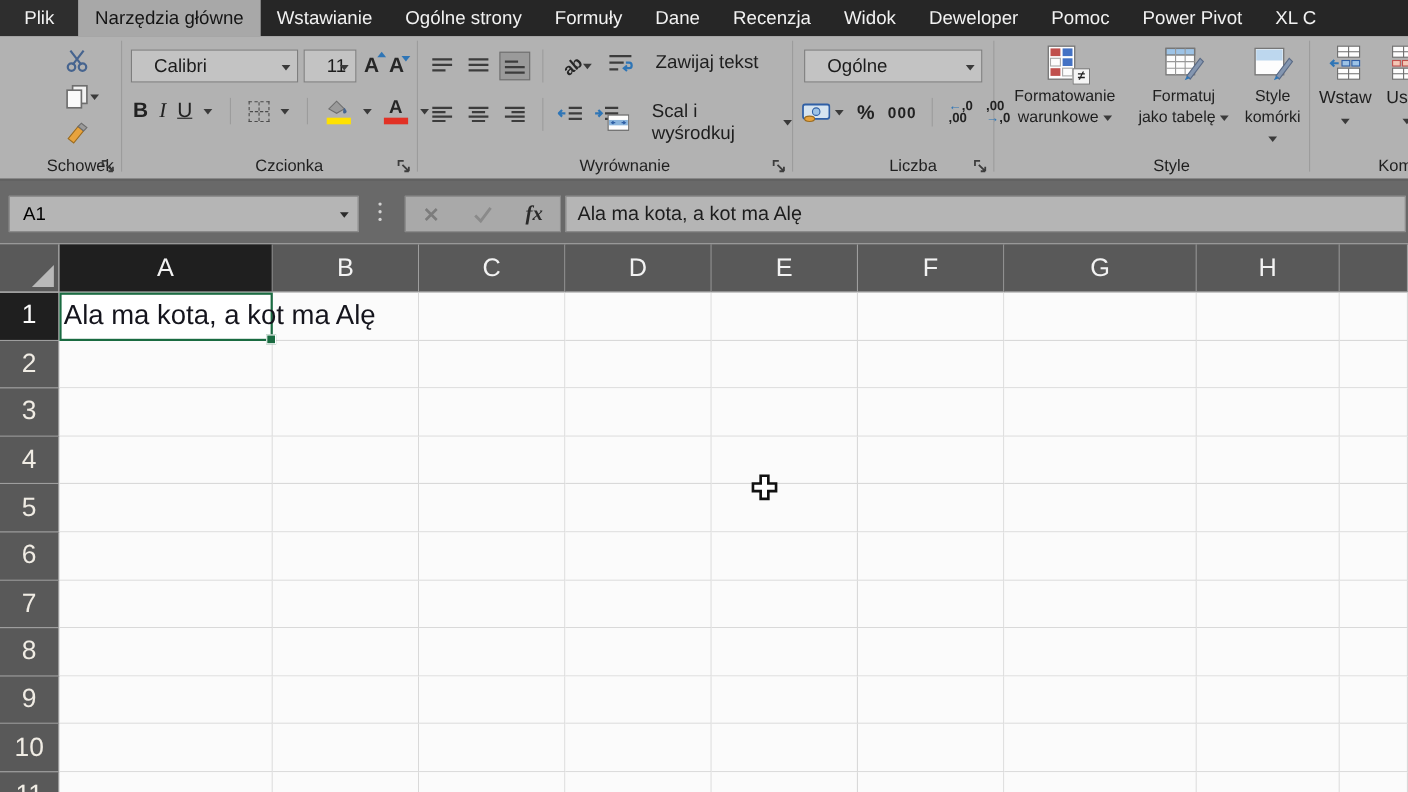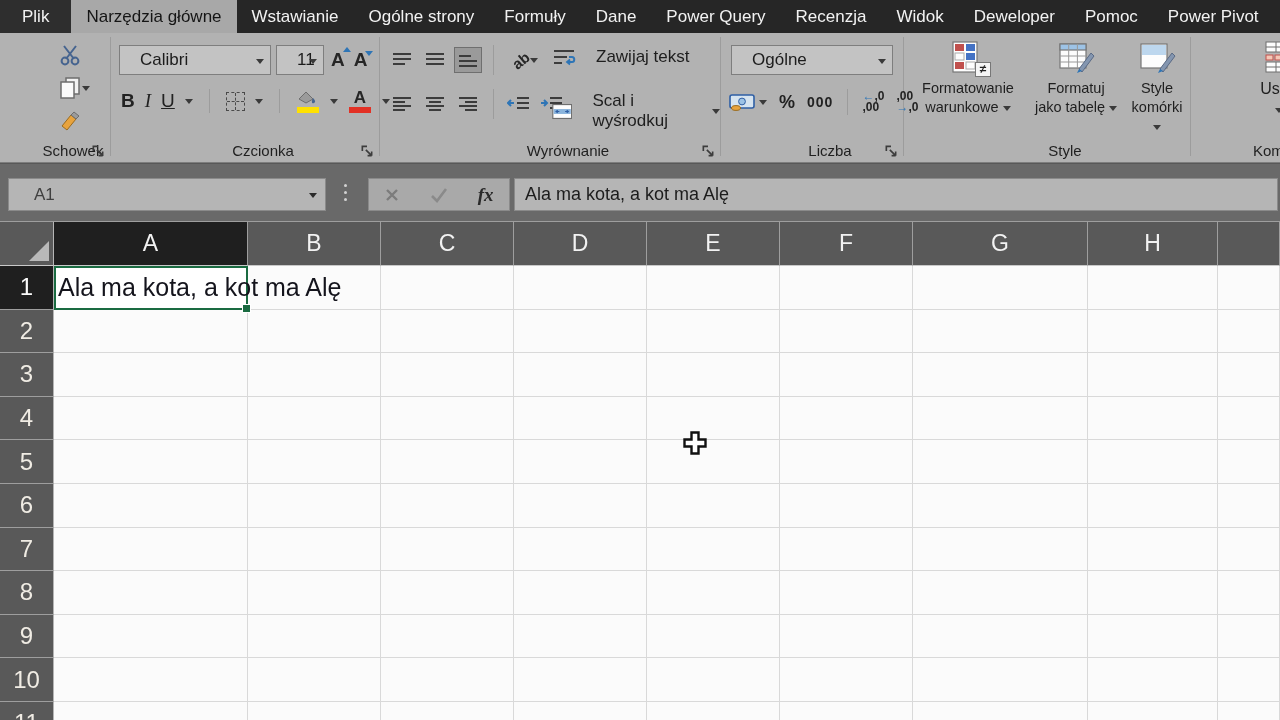--- a/index.html
+++ b/index.html
@@ -89,21 +89,21 @@
   
   .g-cells { width:140px; }
   .cellbtn { position:absolute; top:8px; width:52px; text-align:center; font-size:16px; color:#1f1f1f; cursor:pointer; }
   .cellbtn .ic { display:block; margin:0 auto 3px auto; }
   .cellbtn .caret { margin-top:6px; }
 
   
   .fbar { position:absolute; left:0; top:163px; width:1280px; height:59px; background:#696969;
     border-top:1px solid #585858; border-bottom:1px solid #9e9e9e; }
   .namebox { position:absolute; left:8px; top:14px; width:318px; height:33px; background:#b5b5b5;
-    border:1px solid #8a8a8a; font-size:17px; color:#404040; display:flex; align-items:center; padding-left:25px; cursor:text; }
+    border:1px solid #8a8a8a; font-size:17px; color:#000000; display:flex; align-items:center; padding-left:12px; cursor:text; }
   .namebox .caret { position:absolute; right:8px; top:14px; border-top-color:#2a2a2a; }
   .nb-dots { position:absolute; left:344px; top:20px; display:flex; flex-direction:column; gap:4px; cursor:col-resize; }
   .nb-dots i { width:3px; height:3px; background:#d2d2d2; border-radius:50%; }
   .fx-panel { position:absolute; left:368px; top:14px; width:142px; height:33px; background:#a9a9a9;
     border:1px solid #8a8a8a; display:flex; align-items:center; justify-content:space-around; }
   .fx-btn { width:34px; height:28px; display:flex; align-items:center; justify-content:center; cursor:pointer; }
   .fx-txt { font-family:"Liberation Serif", serif; font-style:italic; font-weight:bold; font-size:19px; color:#2a2a2a; }
   .f-field { position:absolute; left:514px; top:14px; width:764px; height:33px; background:#b5b5b5;
     border:1px solid #8a8a8a; font-size:18px; color:#1c1c1c; display:flex; align-items:center; padding-left:10px; cursor:text; }
 
@@ -134,21 +134,20 @@
 
 <div id="app">
 
   <div class="tabbar">
     <span class="tab file">Plik</span>
     <span class="tab active">Narzędzia główne</span>
     <span class="tab">Wstawianie</span>
     <span class="tab">Ogólne strony</span>
     <span class="tab">Formuły</span>
     <span class="tab">Dane</span>
-    <span class="tab">Power Query</span>
     <span class="tab">Recenzja</span>
     <span class="tab">Widok</span>
     <span class="tab">Deweloper</span>
     <span class="tab">Pomoc</span>
     <span class="tab">Power Pivot</span>
     <span class="tab">XL C</span>
   </div>
 
   <div class="ribbon">
 
@@ -401,20 +400,34 @@
         <span>Style</span><br>
         <span>komórki</span>
         <span class="caret"></span>
       </div>
       <div class="glabel">Style</div>
     </div>
 
     <div class="gsep"></div>
 
     <div class="rgroup g-cells">
+      <div class="cellbtn" style="left:6px;">
+        <span class="ic">
+          <svg width="30" height="32" viewBox="0 0 30 32">
+            <rect x="8" y="1" width="20" height="10" fill="#fdfdfd" stroke="#6e6e6e"></rect>
+            <rect x="8" y="21" width="20" height="10" fill="#fdfdfd" stroke="#6e6e6e"></rect>
+            <path d="M18 1v10M18 21v10M8 6h20M8 26h20" stroke="#6e6e6e"></path>
+            <rect x="12" y="14" width="7" height="5" fill="#9dc3e6" stroke="#2f5fa5"></rect>
+            <rect x="21" y="14" width="7" height="5" fill="#9dc3e6" stroke="#2f5fa5"></rect>
+            <path d="M9 16.5H2M5 13.5l-3 3 3 3" stroke="#2e75b6" stroke-width="2" fill="none"></path>
+          </svg>
+        </span>
+        <span>Wstaw</span><br>
+        <span class="caret"></span>
+      </div>
       <div class="cellbtn" style="left:62px;">
         <span class="ic">
           <svg width="30" height="32" viewBox="0 0 30 32">
             <rect x="2" y="1" width="20" height="10" fill="#fdfdfd" stroke="#6e6e6e"></rect>
             <rect x="2" y="21" width="20" height="10" fill="#fdfdfd" stroke="#6e6e6e"></rect>
             <path d="M12 1v10M12 21v10M2 6h20M2 26h20" stroke="#6e6e6e"></path>
             <rect x="2" y="14" width="7" height="5" fill="#f4c7b6" stroke="#c0504d"></rect>
             <rect x="11" y="14" width="7" height="5" fill="#f4c7b6" stroke="#c0504d"></rect>
             <path d="M21 16.5h7M25 13.5l3 3-3 3" stroke="#d3502e" stroke-width="2" fill="none"></path>
           </svg>

